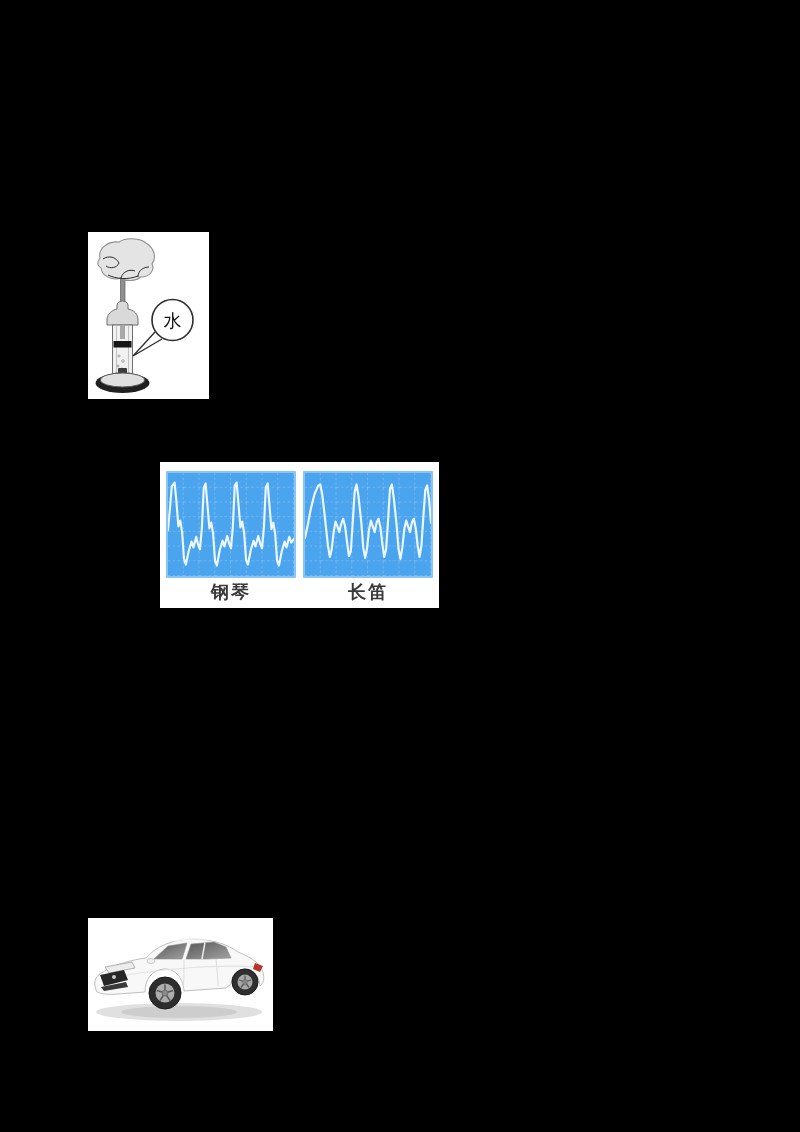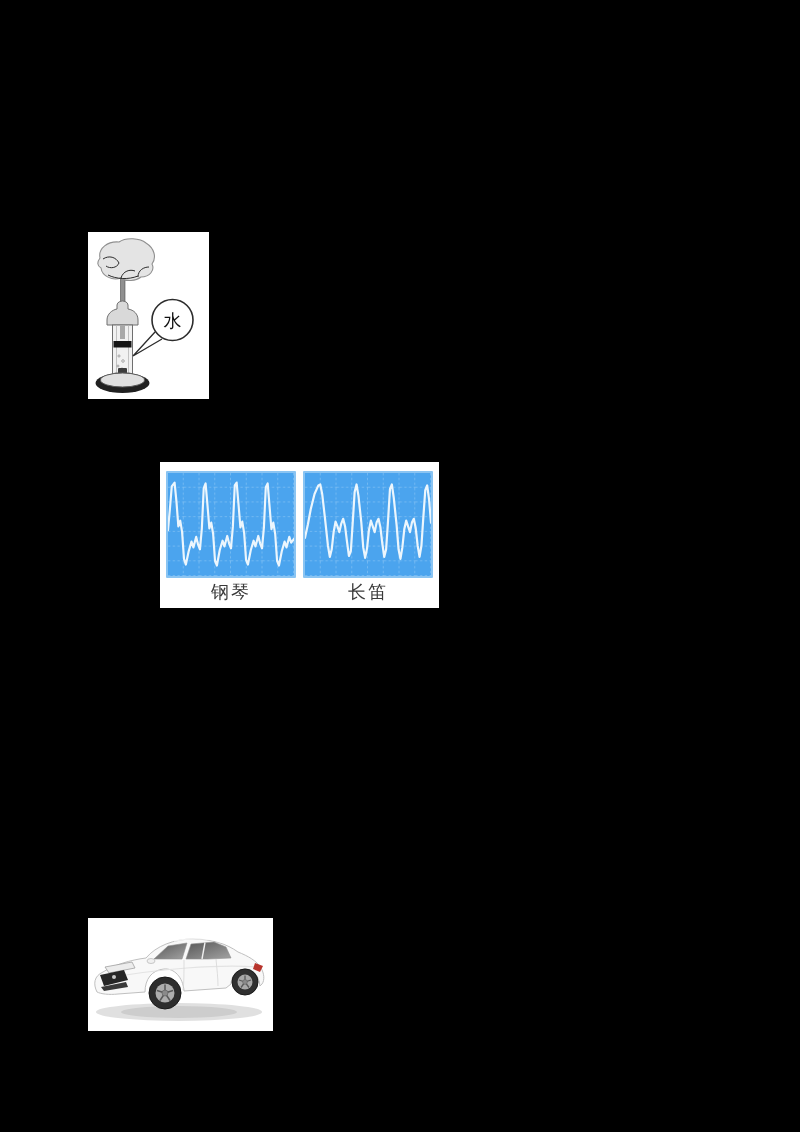--- a/index.html
+++ b/index.html
@@ -19,20 +19,21 @@
   .panels { display: flex; gap: 7px; padding: 9px 6px 0 6px; }
   .panel {
     border: 2px solid #8ac4f2; border-radius: 1px;
     width: 131px; height: 103px; overflow: hidden;
   }
   .panel svg { width: 100%; height: 100%; }
   .wave-labels { display: flex; gap: 7px; padding: 2px 6px 0 6px; }
   .wave-labels span {
     flex: 1; text-align: center; font-size: 18px; color: #3a3a3a;
     letter-spacing: 2px;
+    font-weight: bold;
   }
 
   
   .fig-car { left: 88px; top: 918px; width: 185px; height: 113px; }
 
   .trace { fill: none; stroke-width: 2.3; stroke-linejoin: round; stroke-linecap: round; }
   .ink { stroke: #2c2c2c; fill: none; }
 </style>
 </head>
 <body>

